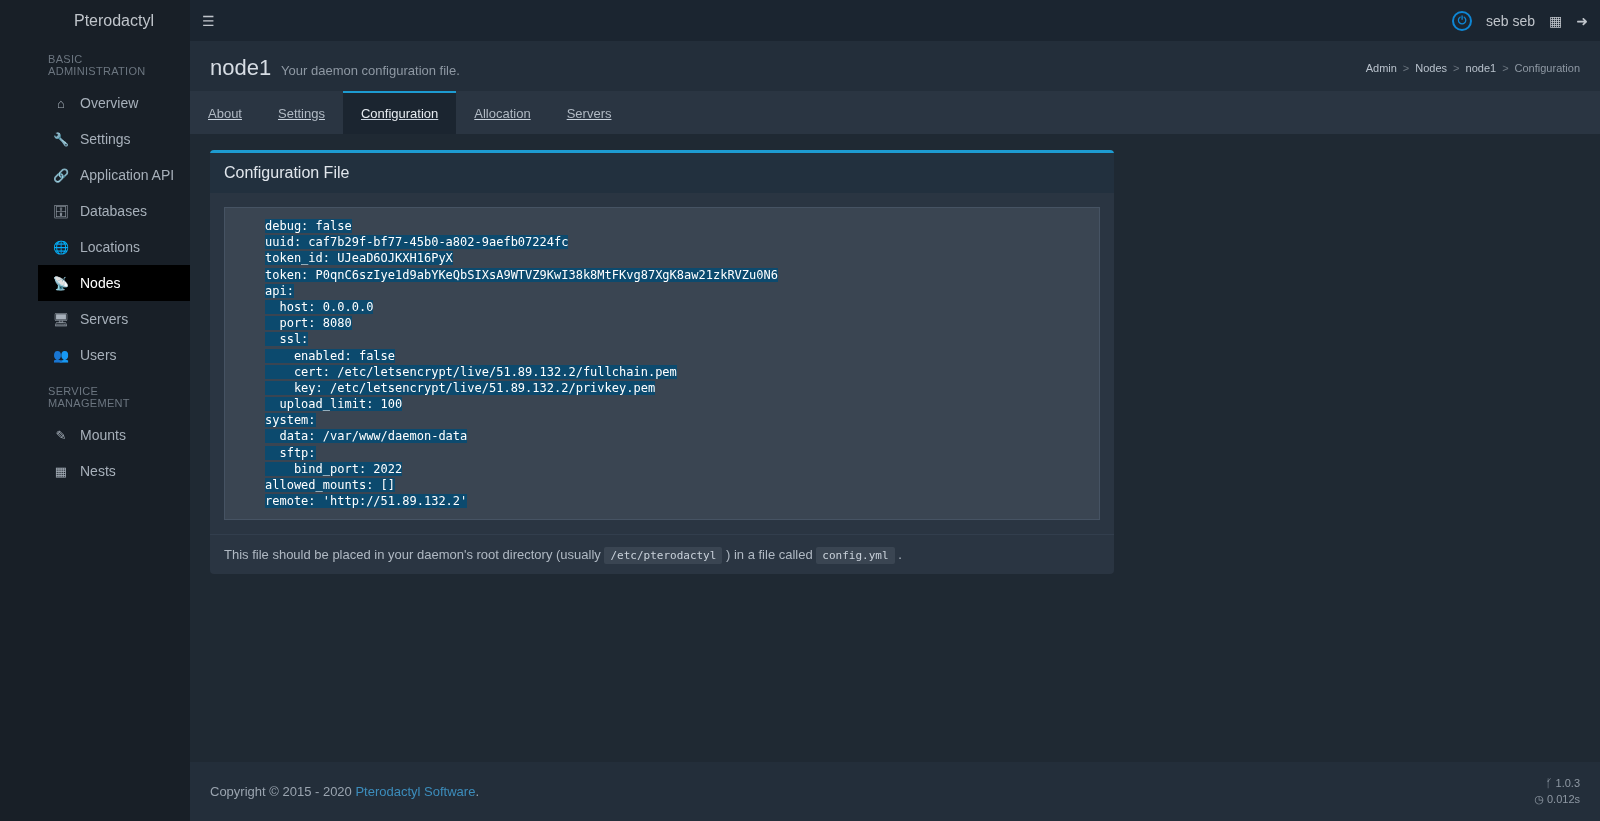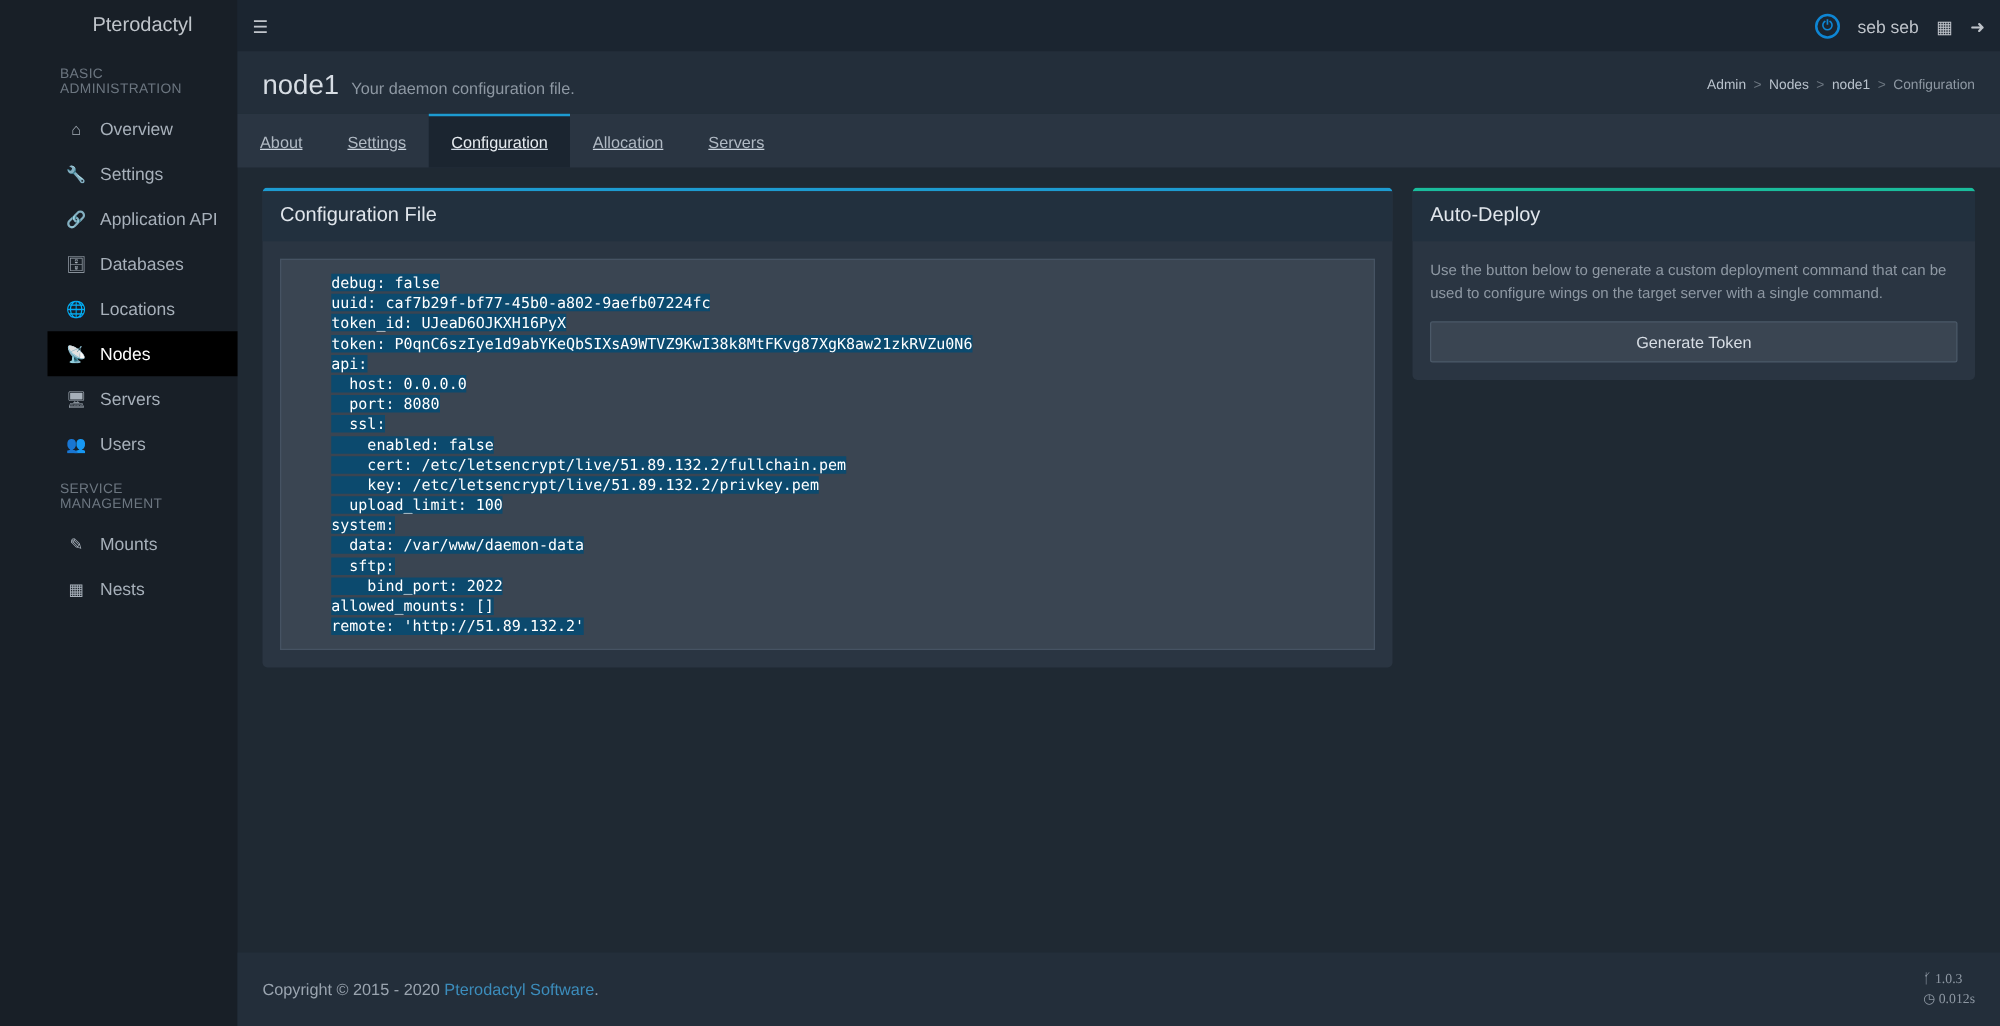--- a/index.html
+++ b/index.html
@@ -160,21 +160,21 @@
   background: #232e3a;
   padding: 14px 20px;
   display: flex;
   justify-content: space-between;
   align-items: center;
   color: #9aa4af;
   font-size: 13px;
   gap: 32px;
 }
 .footer a { color: #3c8dbc; text-decoration: none; }
-.footer-right { text-align: left; font-size: 11px; color: #8e98a3; line-height: 1.4; font-family: Liberation Serif, serif; }
+.footer-right { text-align: right; font-size: 11px; color: #8e98a3; line-height: 1.4; }
 </style>
 </head>
 <body>
 
 <div class="wrapper">
   <aside class="sidebar">
     <div class="logo">Pterodactyl</div>
     <div id="sidebar-sections">
         <div class="sidebar-section-header">BASIC ADMINISTRATION</div>
         <div class="sidebar-item">
@@ -265,28 +265,22 @@
 <span class="hl">    cert: /etc/letsencrypt/live/51.89.132.2/fullchain.pem</span>
 <span class="hl">    key: /etc/letsencrypt/live/51.89.132.2/privkey.pem</span>
 <span class="hl">  upload_limit: 100</span>
 <span class="hl">system:</span>
 <span class="hl">  data: /var/www/daemon-data</span>
 <span class="hl">  sftp:</span>
 <span class="hl">    bind_port: 2022</span>
 <span class="hl">allowed_mounts: []</span>
 <span class="hl">remote: 'http://51.89.132.2'</span></pre>
           </div>
-        </div>
-      </div>
-      <div class="col-right">
-        <div class="box green">
-          <div class="box-header">Auto-Deploy</div>
-          <div class="box-body">
-            <p class="help-text">Use the button below to generate a custom deployment command that can be used to configure wings on the target server with a single command.</p>
-            <button class="btn">Generate Token</button>
+          <div class="box-footer">
+            <span>This file should be placed in your daemon's root directory (usually </span><span class="code-inline">/etc/pterodactyl</span><span> ) in a file called </span><span class="code-inline">config.yml</span><span> .</span>
           </div>
         </div>
       </div>
     </div>
 
     <div class="footer">
       <div>
         <span>Copyright © 2015 - 2020 </span><a href="#">Pterodactyl Software</a><span>.</span>
       </div>
       <div class="footer-right">

